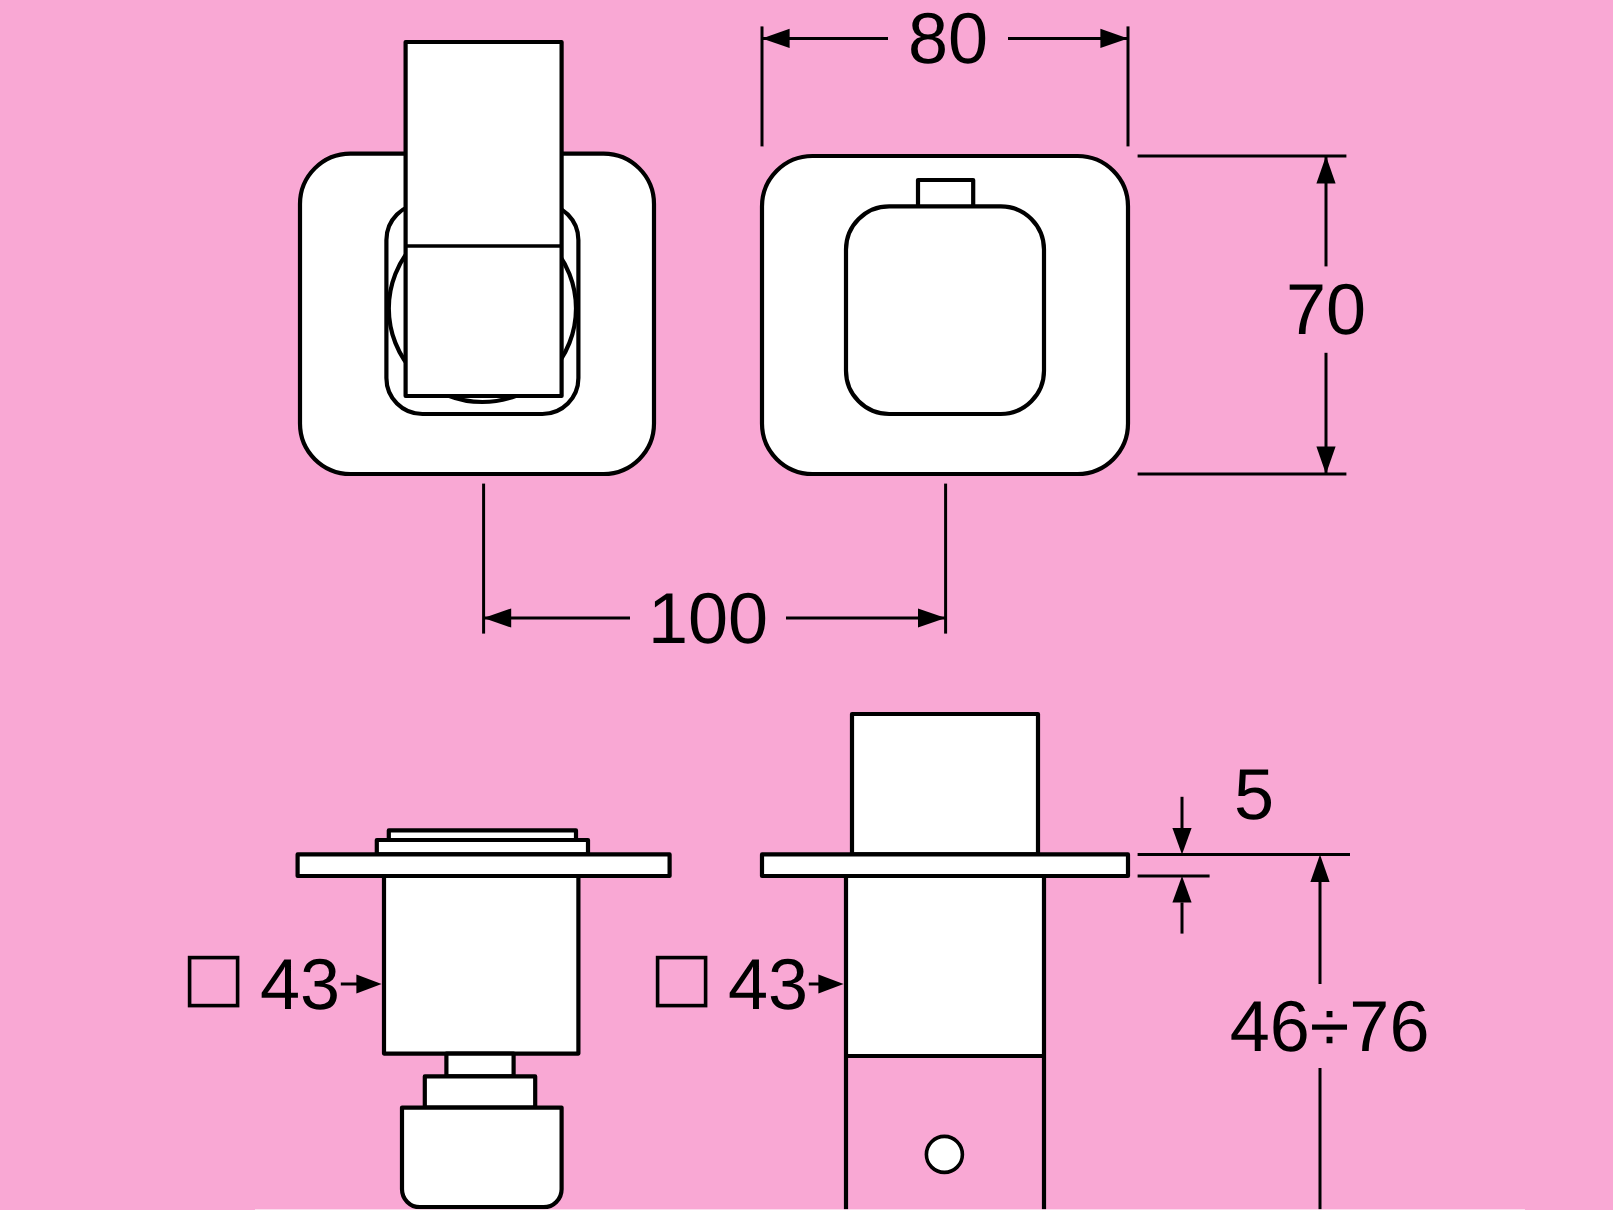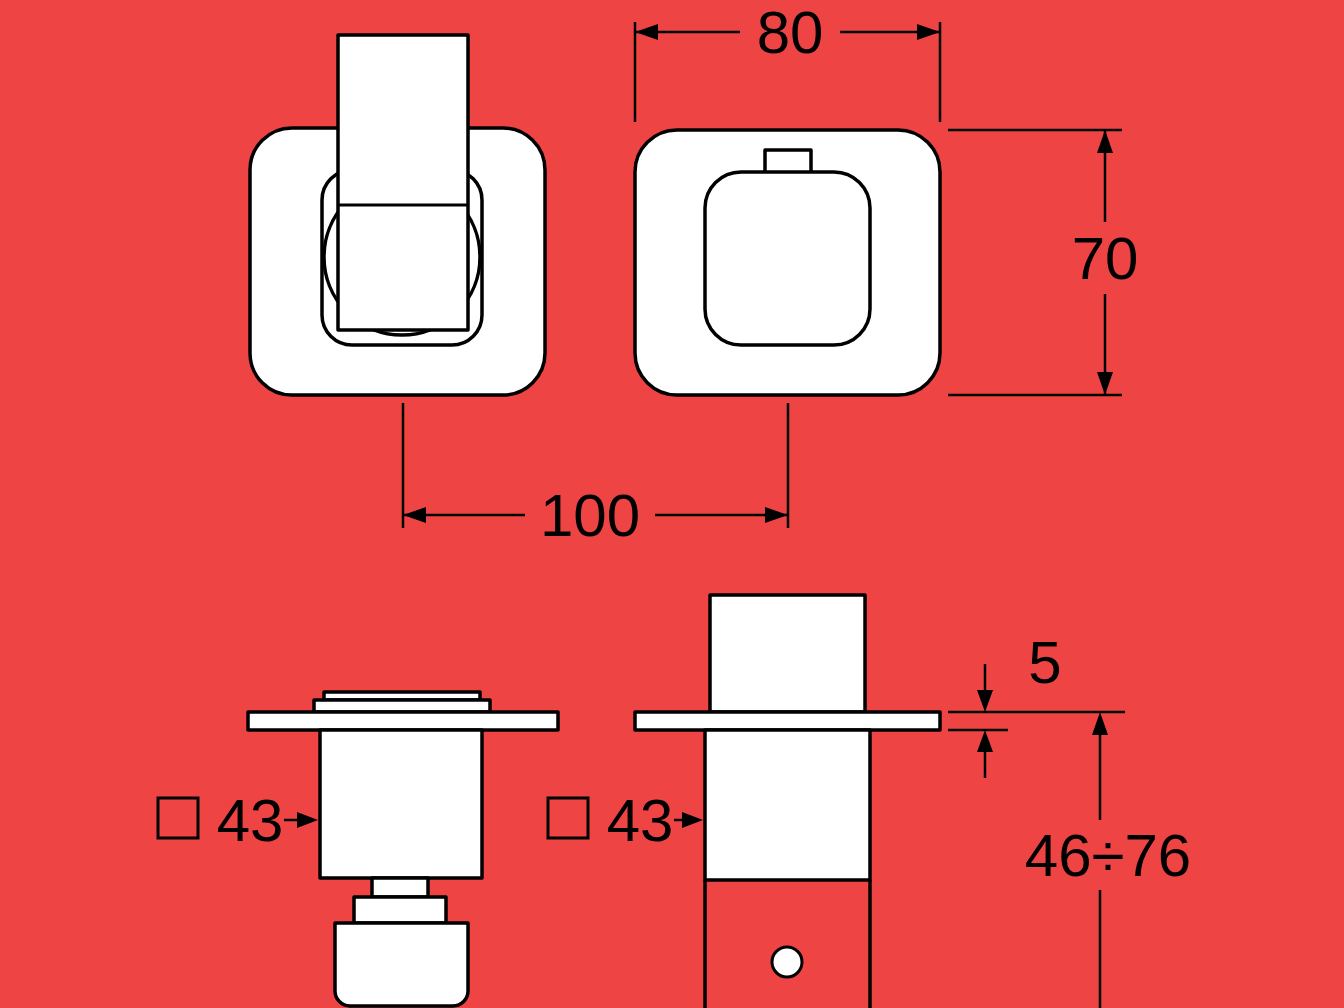--- a/index.html
+++ b/index.html
@@ -4,21 +4,21 @@
 <style>
   html, body {
     margin: 0;
     padding: 0;
     background: #ffffff;
   }
   .stage {
     position: relative;
     width: 1344px;
     height: 1008px;
-    background: #ef4444;
+    background: #f9a8d4;
     overflow: hidden;
   }
   svg { display: block; }
   .outline {
     fill: #ffffff;
     stroke: #000000;
     stroke-width: 3.5;
     stroke-linejoin: round;
   }
   .thin {

